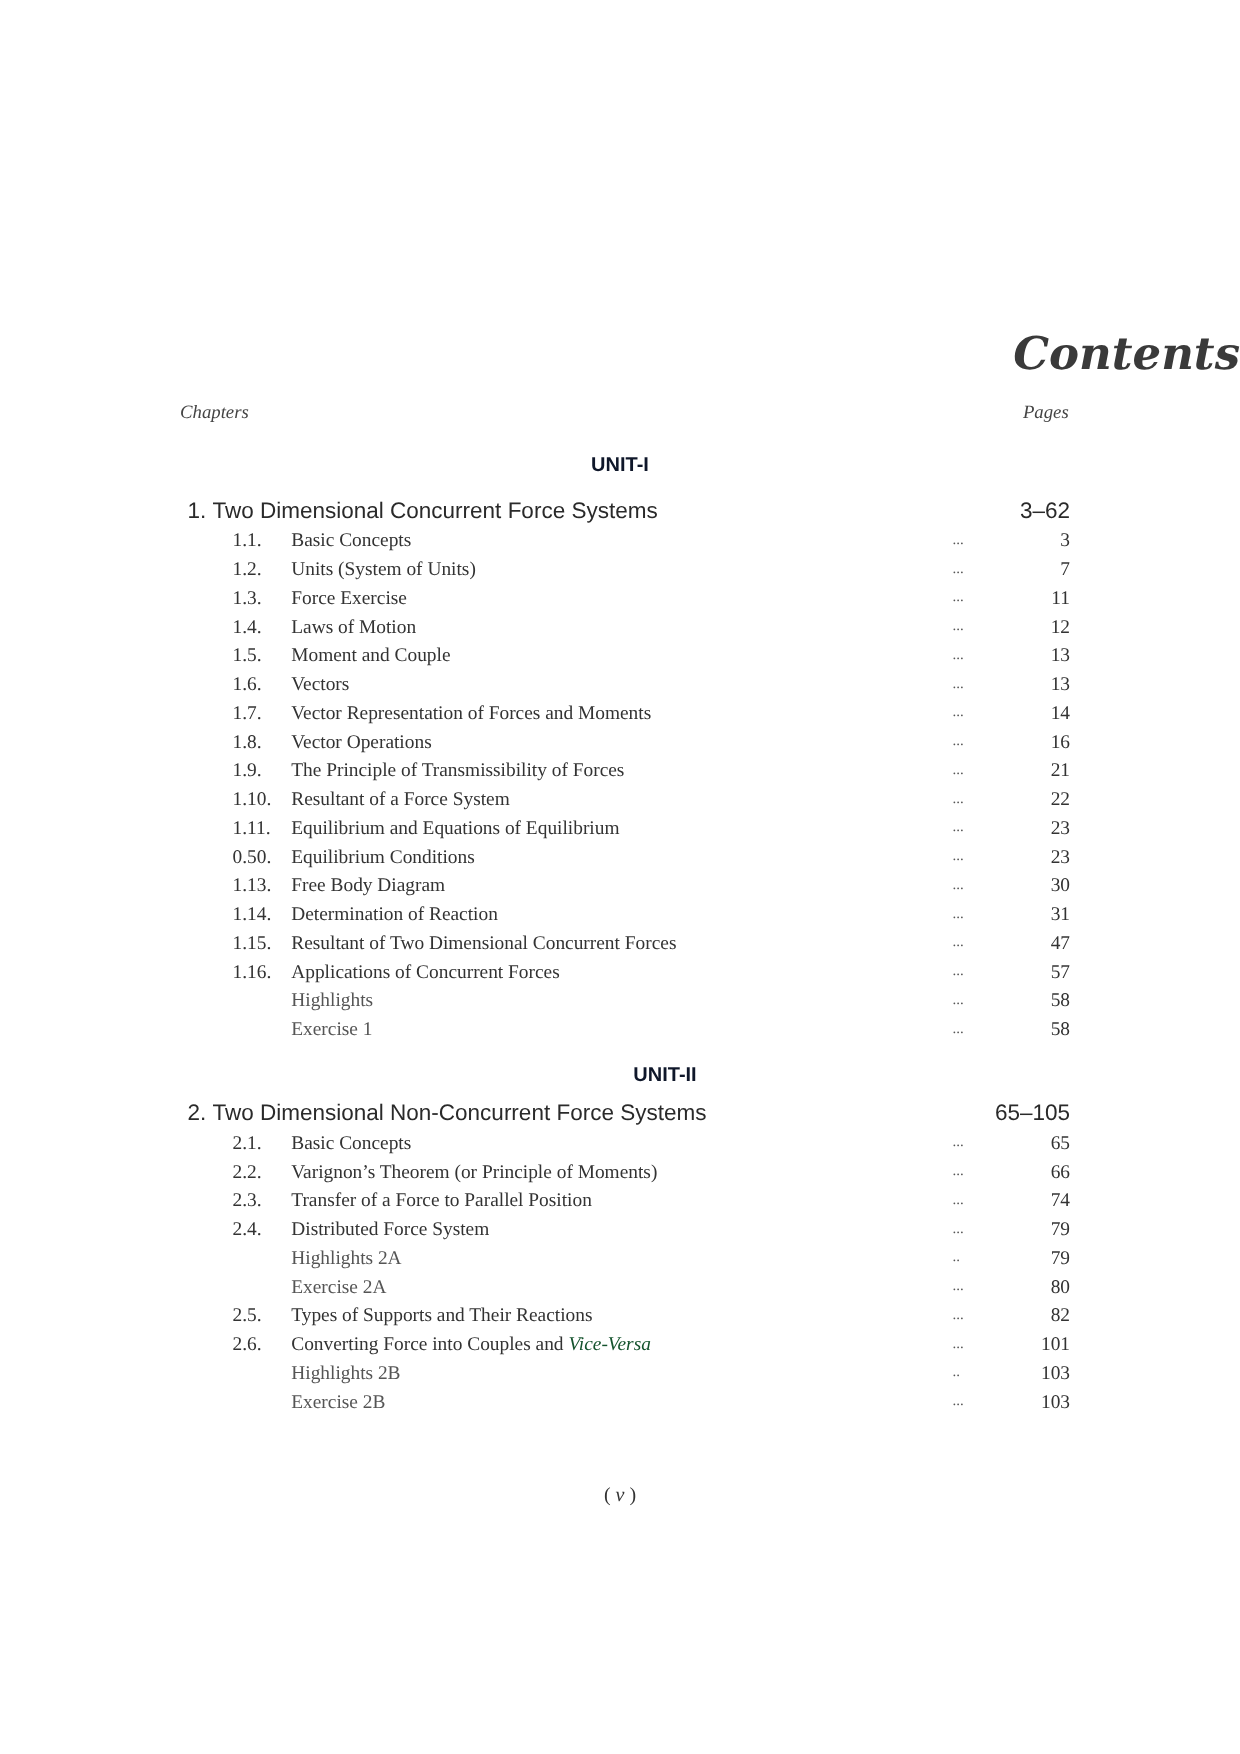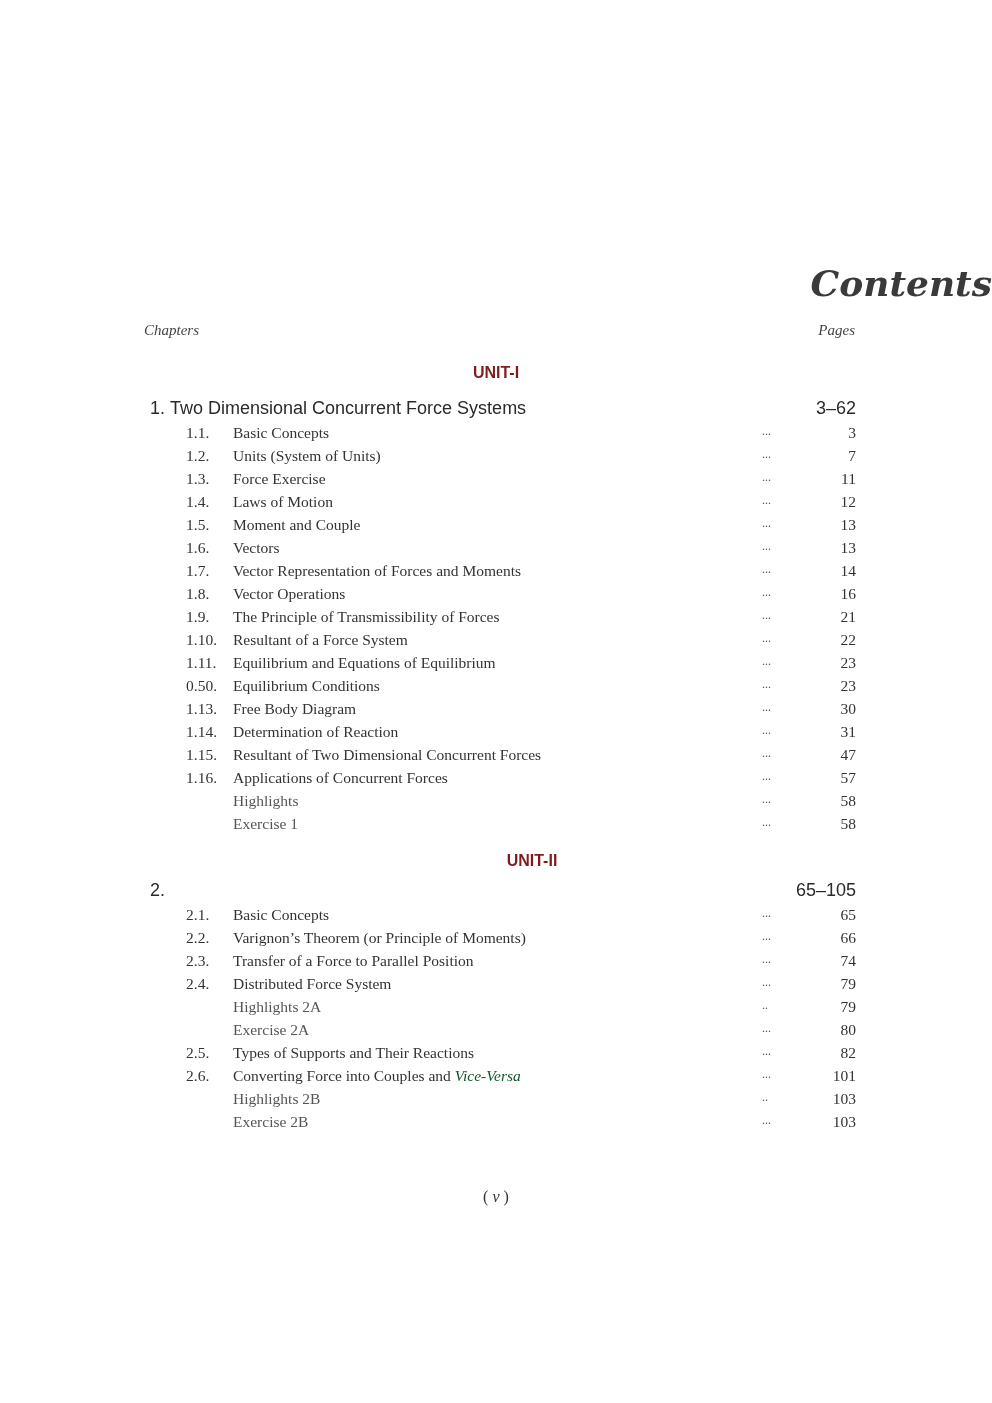--- a/index.html
+++ b/index.html
@@ -3,21 +3,21 @@
 <meta charset="utf-8">
 <style>
   html, body { margin:0; padding:0; background:#ffffff; }
   body { width:992px; height:1403px; position:relative; overflow:hidden; color:#333333; }
   .title { position:absolute; left:0; width:992px; top:262px; text-align:right;
     font-family:"DejaVu Serif", serif; font-style:italic; font-weight:bold; font-size:36px; color:#3a3a3a; }
   .colhead { position:absolute; top:322px; font-family:"Liberation Serif", serif; font-style:italic; font-size:15px; color:#444; }
   .colhead.left { left:124px;margin-left:20px; }
   .colhead.right { right:137px; }
   .unit { position:absolute; left:0; width:992px; text-align:center;
-    font-family:"Liberation Sans", sans-serif; font-weight:bold; font-size:16px; color:#7f1d1d; }
+    font-family:"Liberation Sans", sans-serif; font-weight:bold; font-size:16px; color:#0f172a; }
   .chap { position:absolute; left:150px; width:706px; height:22px;
     font-family:"Liberation Sans", sans-serif; font-size:18px; color:#2a2a2a; }
   .chap .num { position:absolute; left:0; }
   .chap .ttl { position:absolute; left:20px; }
   .chap .pg { position:absolute; right:0; }
   .rows { position:absolute; left:186px; width:670px; }
   .row { position:relative; height:23px; font-family:"Liberation Serif", serif; font-size:15.5px; color:#333; }
   .row .num { position:absolute; left:0; top:2px; }
   .row .ttl { position:absolute; left:47px; top:2px; white-space:nowrap; }
   .row .ttl.it { color:#555; }
@@ -148,20 +148,21 @@
       <span class="num"></span>
       <span class="ttl it"><span>Exercise 1</span></span>
       <span class="dots">...</span>
       <span class="pg">58</span>
     </div>
   </div>
 
 <div class="unit" style="top:852px;padding-left:36px;">UNIT-II</div>
 <div class="chap" style="top:880px;">
   <span class="num">2.</span>
+  <span class="ttl">Two Dimensional Non-Concurrent Force Systems</span>
   <span class="pg">65–105</span>
 </div>
 <div class="rows" style="top:904px;" id="rows-1">
     <div class="row">
       <span class="num">2.1.</span>
       <span class="ttl"><span>Basic Concepts</span></span>
       <span class="dots">...</span>
       <span class="pg">65</span>
     </div>
     <div class="row">

